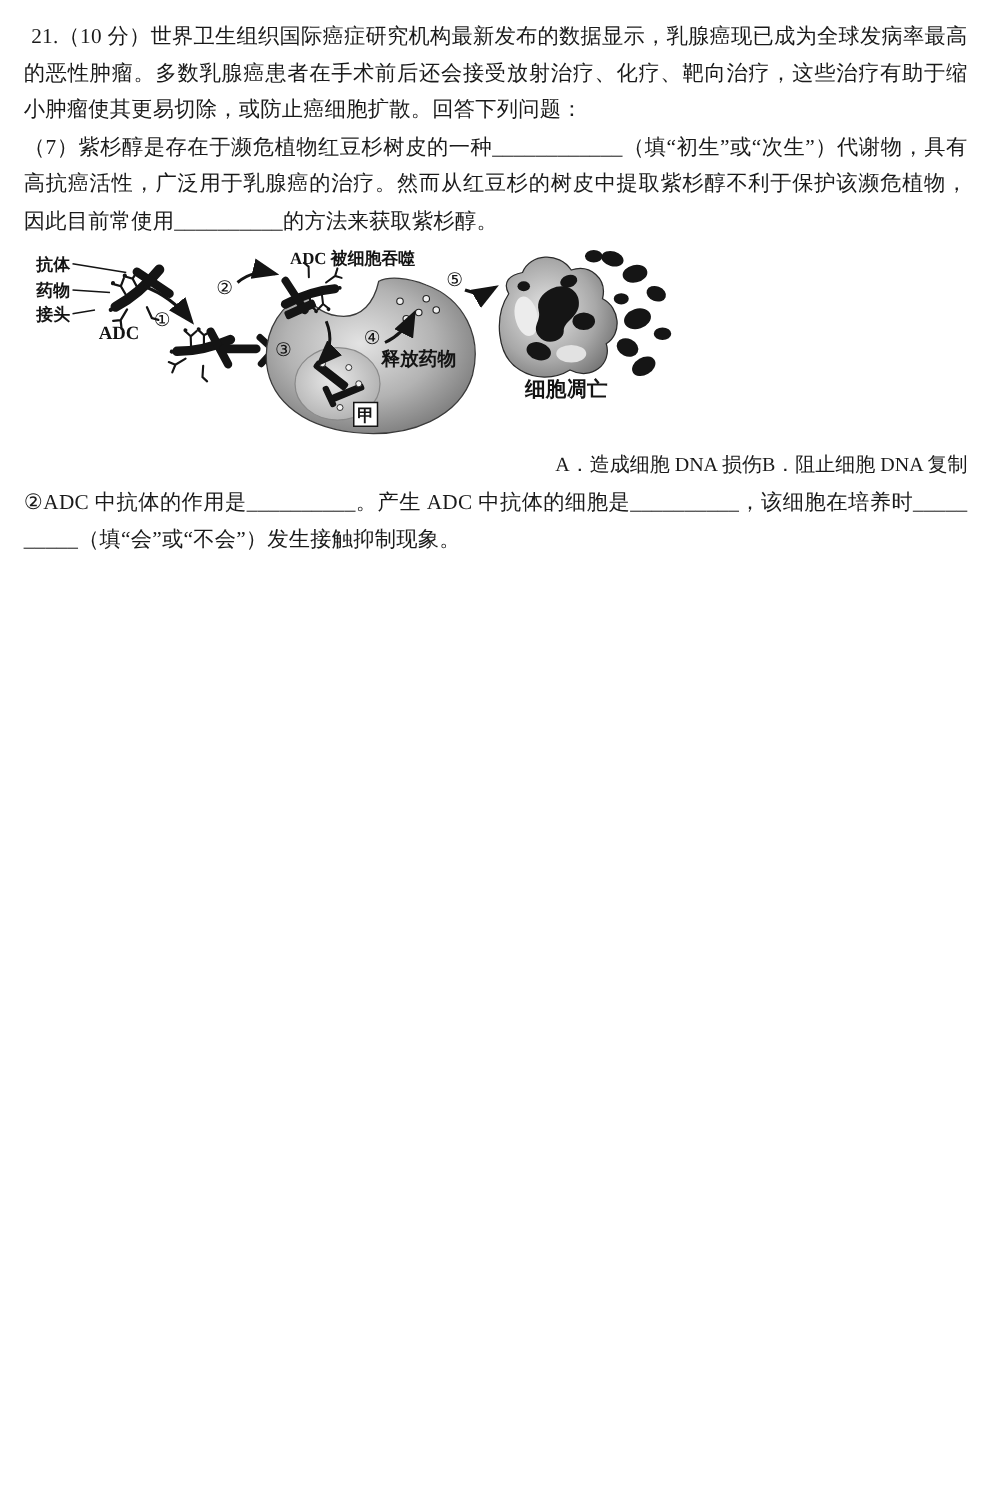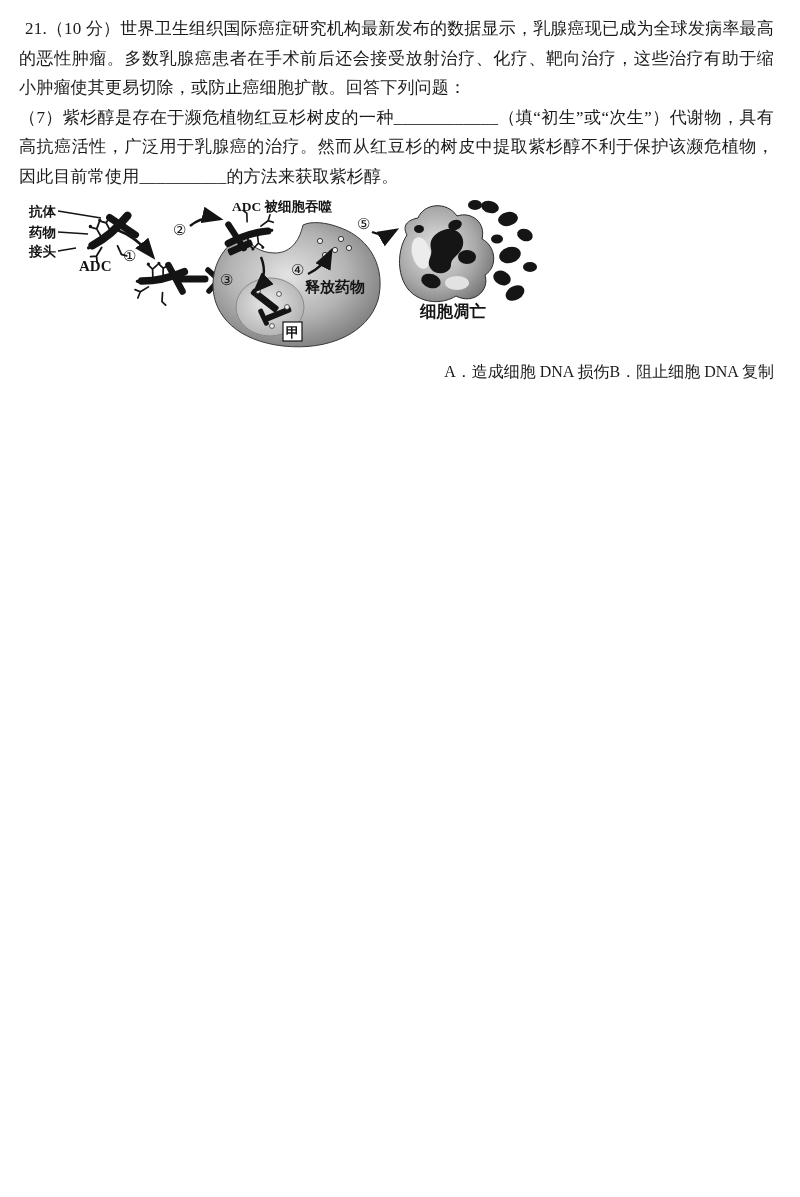--- a/index.html
+++ b/index.html
@@ -159,15 +159,16 @@
 
       <text x="393" y="122" class="dlbl16">细胞凋亡</text>
     </svg>
   </div>
 
 
   <div class="opt-row">
     <span class="opt-a">A．造成细胞 DNA 损伤</span><span>B．阻止细胞 DNA 复制</span>
   </div>
 
+  <p class="para">②ADC 中抗体的作用是__________。产生 ADC 中抗体的细胞是__________，该细胞在培养时__________（填“会”或“不会”）发生接触抑制现象。</p>
 
 
 </div>
 
 </body></html>

